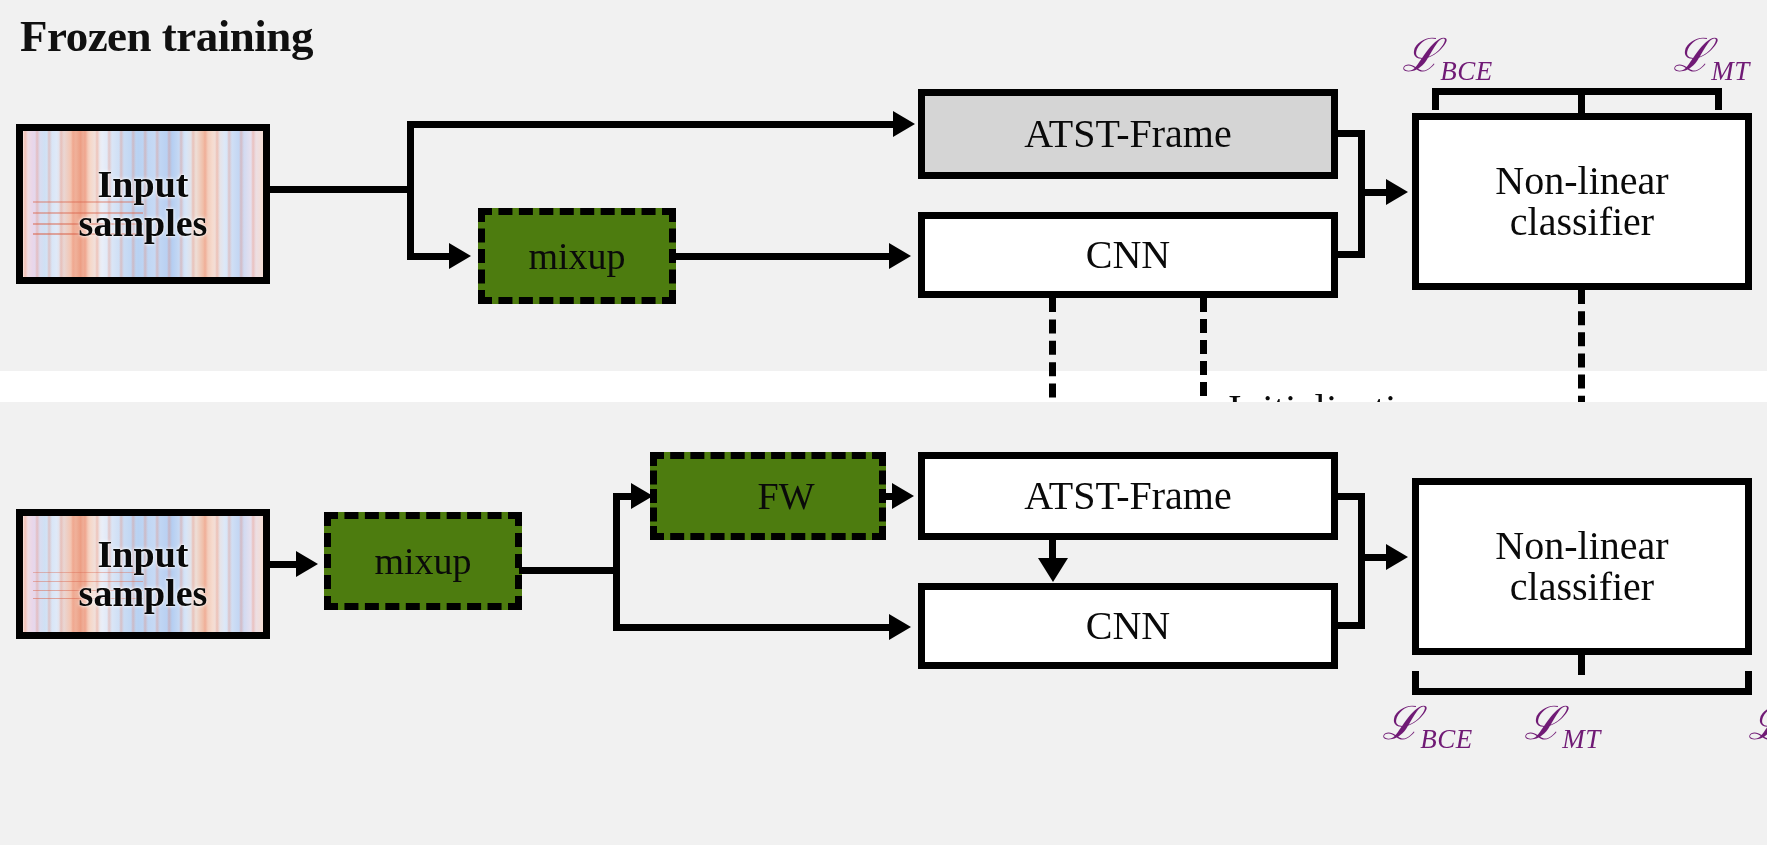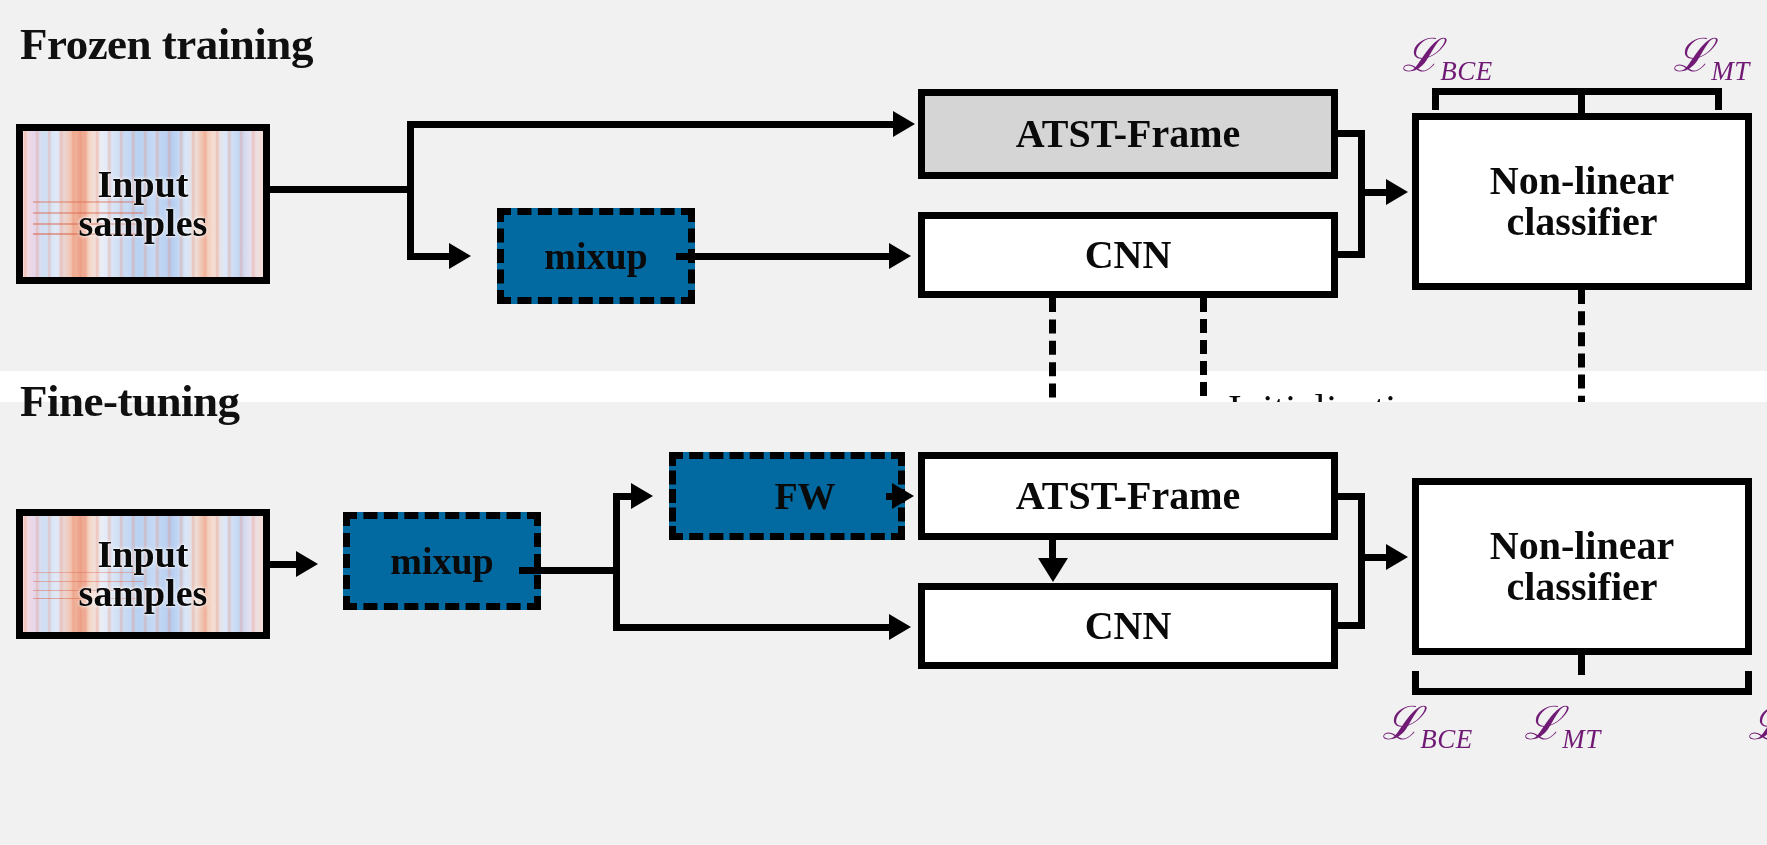--- a/index.html
+++ b/index.html
@@ -34,30 +34,29 @@
   }
 
   
   .box {
     position: absolute;
     box-sizing: border-box;
     display: flex;
     align-items: center;
     justify-content: center;
     text-align: center;
-    font-weight: bold;
+    font-weight: normal;
     color: #0a0a0a;
     line-height: 1.02;
     background: #ffffff;
   }
   .box.solid { border: 7px solid #000000; }
   .box.dashed-box {
     border: 7px dashed #000000;
-    background: #0369a1;
-    margin-left: 19px;
+    background: #4d7c0f;
   }
   .box.gray { background: #d5d5d5; }
 
   
   .spectro {
     position: absolute;
     box-sizing: border-box;
     border: 7px solid #000;
     background:
       repeating-linear-gradient(90deg,
@@ -173,21 +172,21 @@
     white-space: nowrap;
   }
 </style>
 </head>
 <body>
 
 <div id="canvas">
 
   <div class="panel" id="panel-frozen"></div>
 
-  <div class="section-title" style="left:20px; top:18px;">Frozen training</div>
+  <div class="section-title" style="left:20px; top:10px;">Frozen training</div>
 
   <div class="spectro" style="left:16px; top:110px; width:254px; height:160px;">
     <div class="spectro-label">
       <span style="font-size:38px;">Input</span>
       <span style="font-size:38px;">samples</span>
     </div>
   </div>
 
   <div class="hline" style="left:268px; top:186px; width:146px;"></div>
   <div class="vline" style="left:407px; top:121px; height:139px;"></div>
@@ -233,21 +232,20 @@
   <div class="vline dash" style="left:1200px; top:298px; height:140px;"></div>
   <div class="arrow-d" style="left:1189px; top:436px;"></div>
 
   <div class="annot" style="left:1228px; top:384px;">Initialization</div>
 
   <div class="vline dash" style="left:1578px; top:290px; height:183px;"></div>
   <div class="arrow-d" style="left:1567px; top:469px;"></div>
 
   <div class="panel" id="panel-finetune"></div>
 
-  <div class="section-title" style="left:20px; top:375px;">Fine-tuning</div>
 
   <div class="spectro" style="left:16px; top:495px; width:254px; height:130px;">
     <div class="spectro-label">
       <span style="font-size:38px;">Input</span>
       <span style="font-size:38px;">samples</span>
     </div>
   </div>
 
   <div class="hline" style="left:268px; top:561px; width:30px;"></div>
   <div class="arrow-r" style="left:296px; top:551px;"></div>

